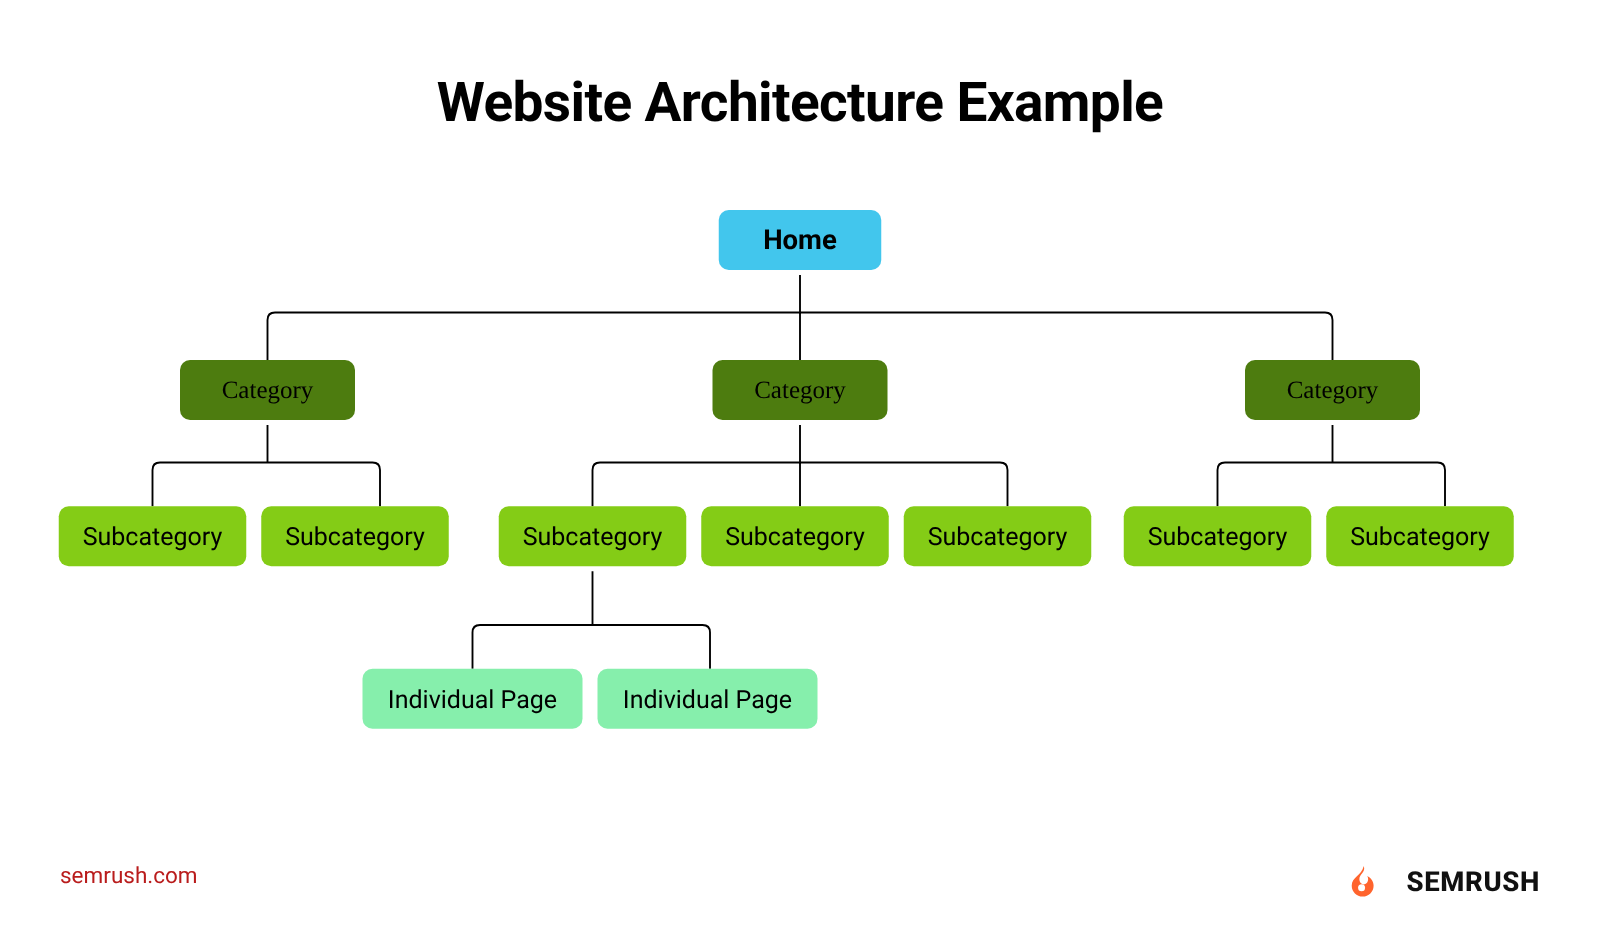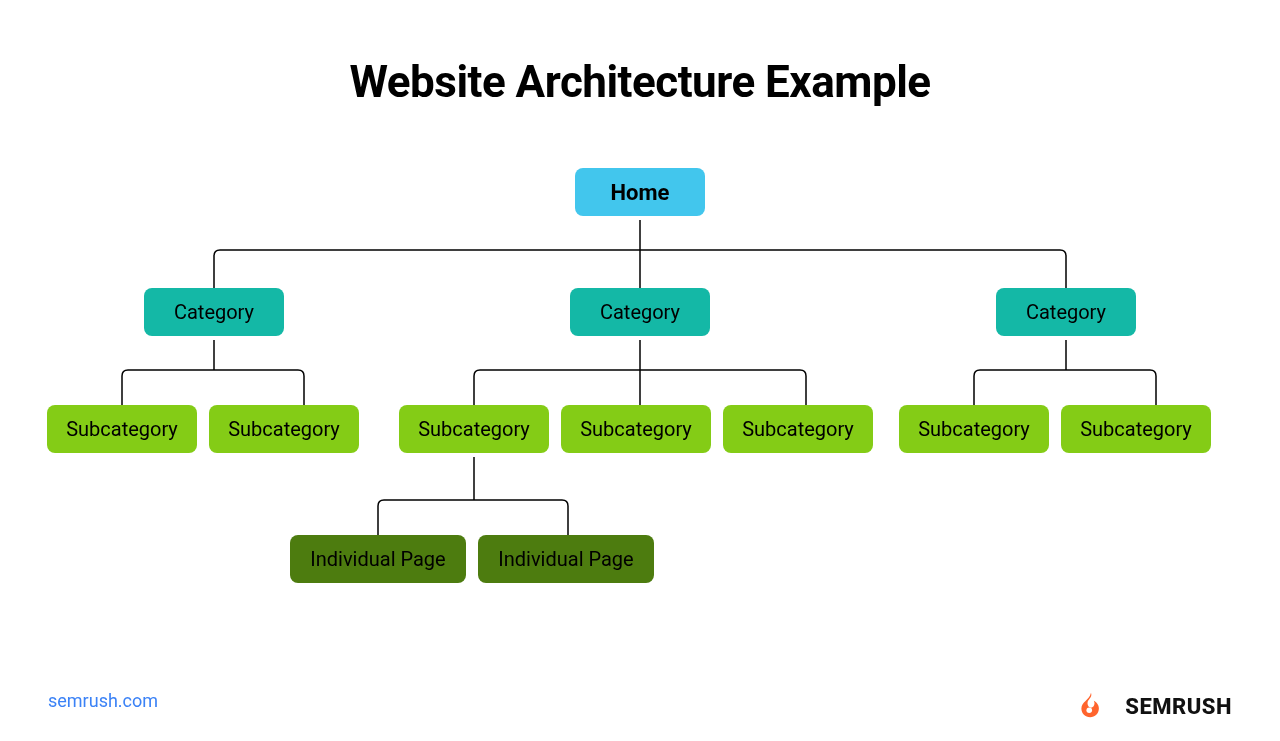--- a/index.html
+++ b/index.html
@@ -34,45 +34,46 @@
     font-size: 20px;
     height: 48px;
   }
   .home {
     background: #42c6ed;
     font-weight: 700;
     font-size: 22px;
     width: 130px;
   }
   .category {
-    background: #14b8a6;
+    background: #4d7c0f;
     width: 140px;
+    font-family: Liberation Serif, serif;
   }
   .sub {
     background: #84cc16;
     width: 150px;
   }
   .page {
-    background: #4d7c0f;
+    background: #86efac;
     width: 176px;
   }
   svg.connectors {
     position: absolute;
     top: 0;
     left: 0;
     width: 1280px;
     height: 741px;
     pointer-events: none;
   }
   .footer-url {
     position: absolute;
     left: 48px;
     bottom: 30px;
     font-size: 18px;
-    color: #3b82f6;
+    color: #b91c1c;
   }
   .brand {
     position: absolute;
     right: 48px;
     bottom: 22px;
     display: flex;
     align-items: flex-end;
     gap: 20px;
   }
   .brand-text {

